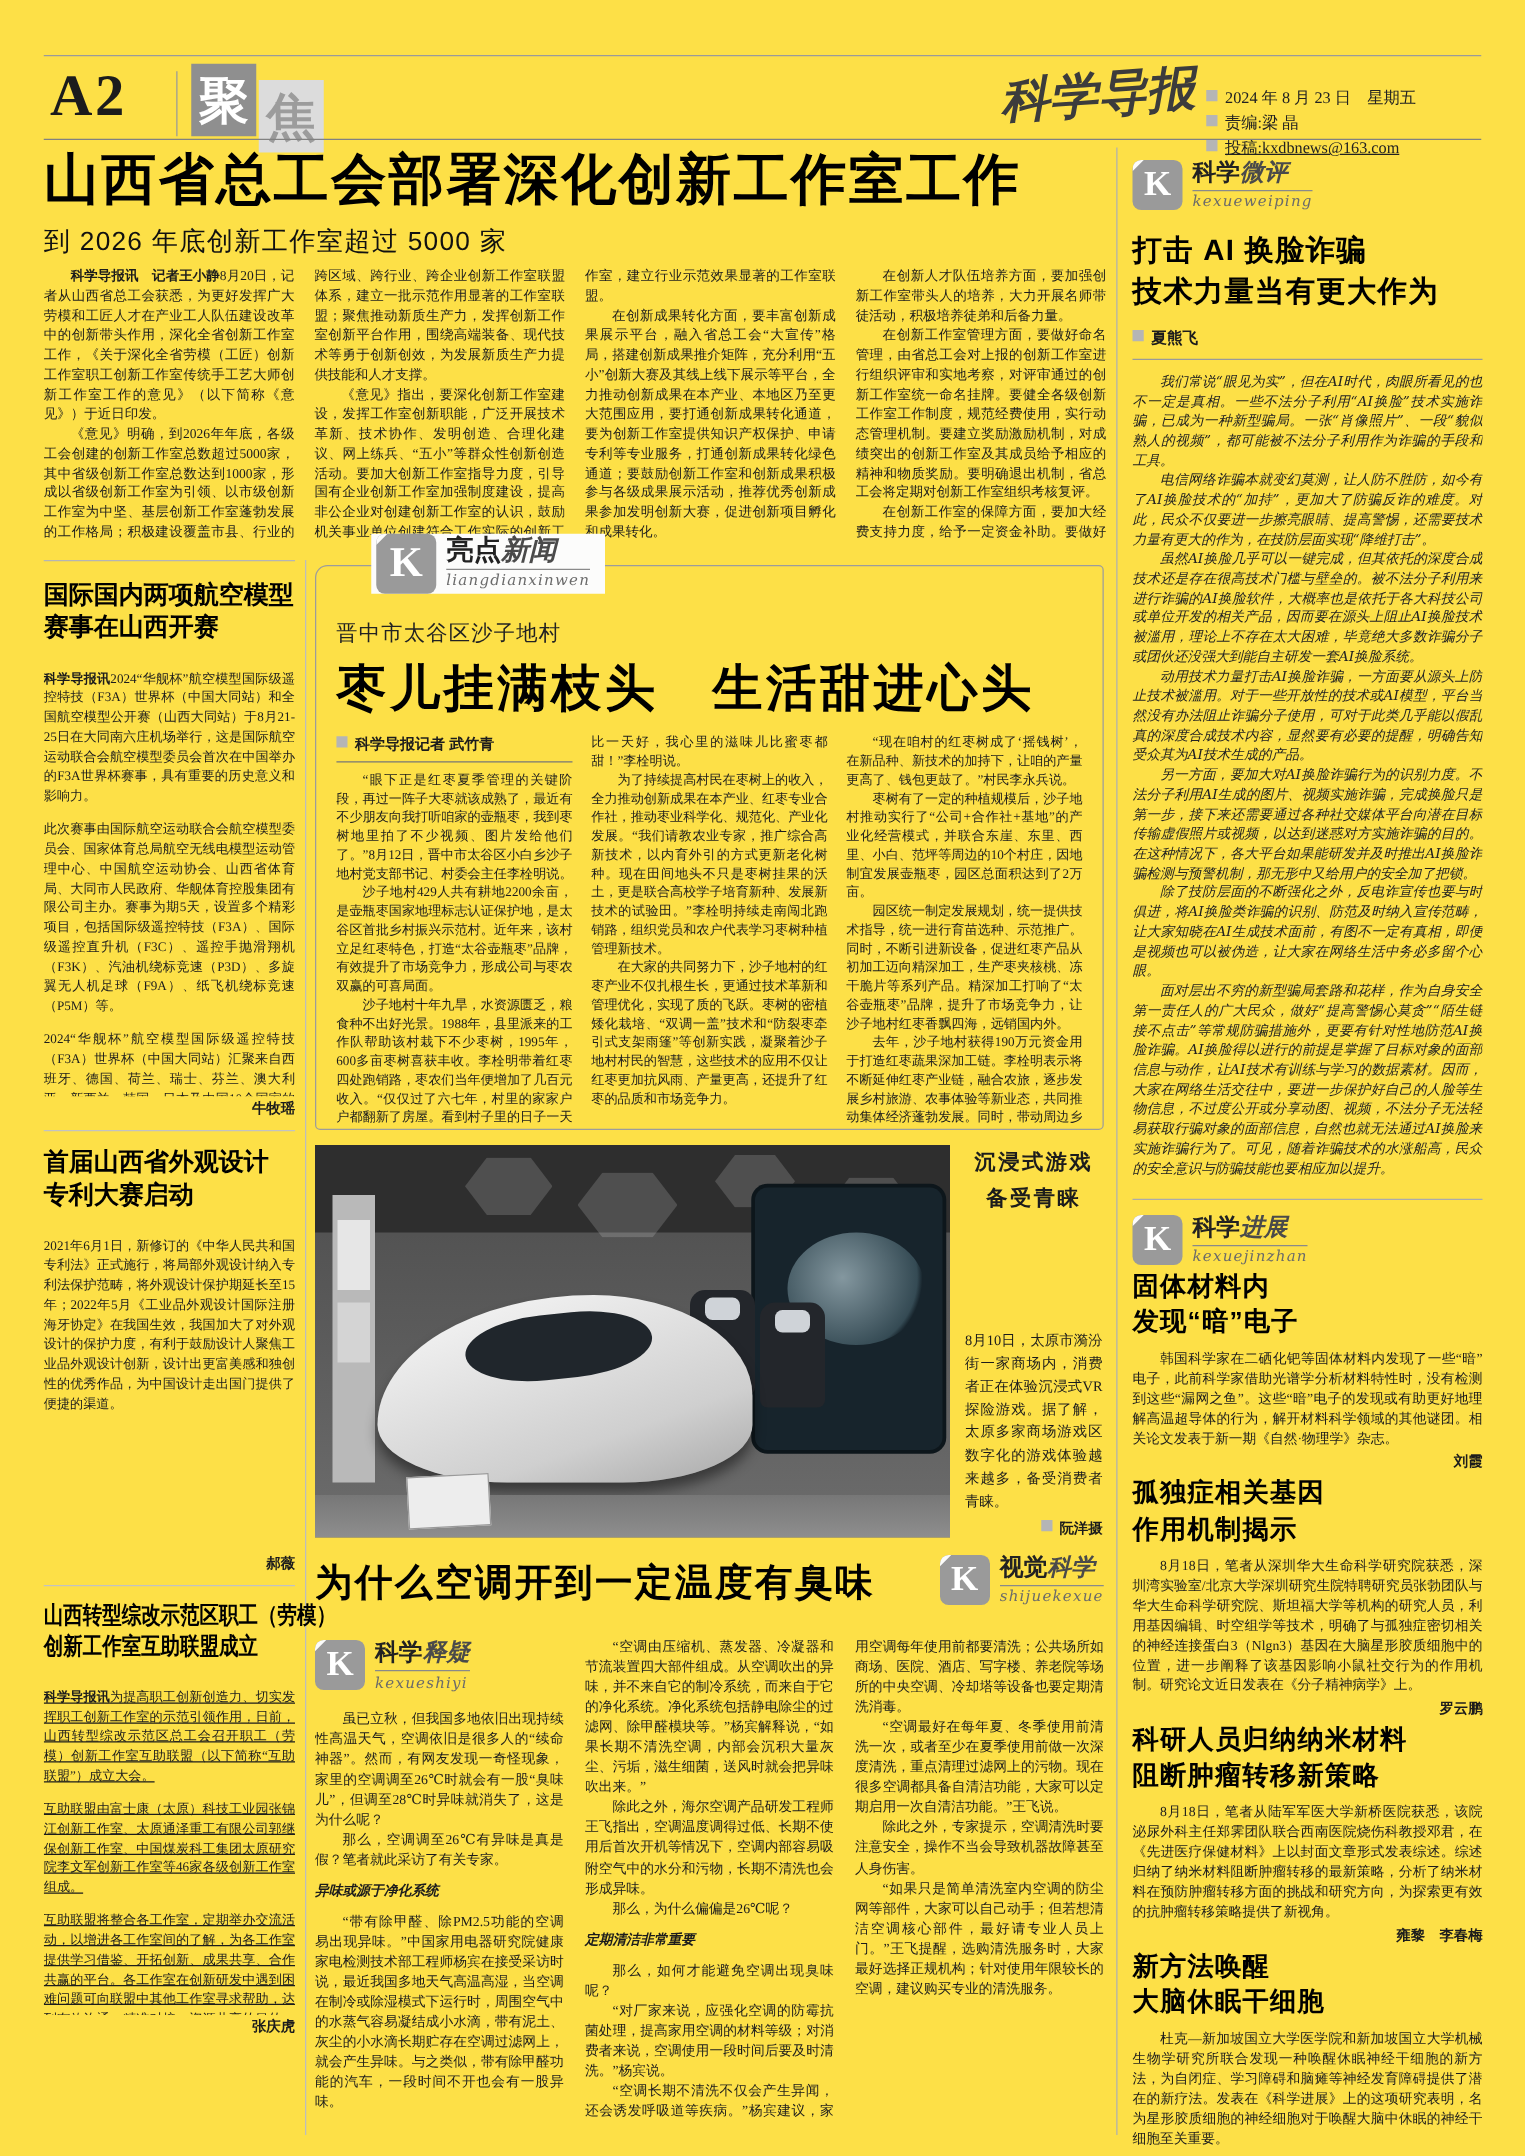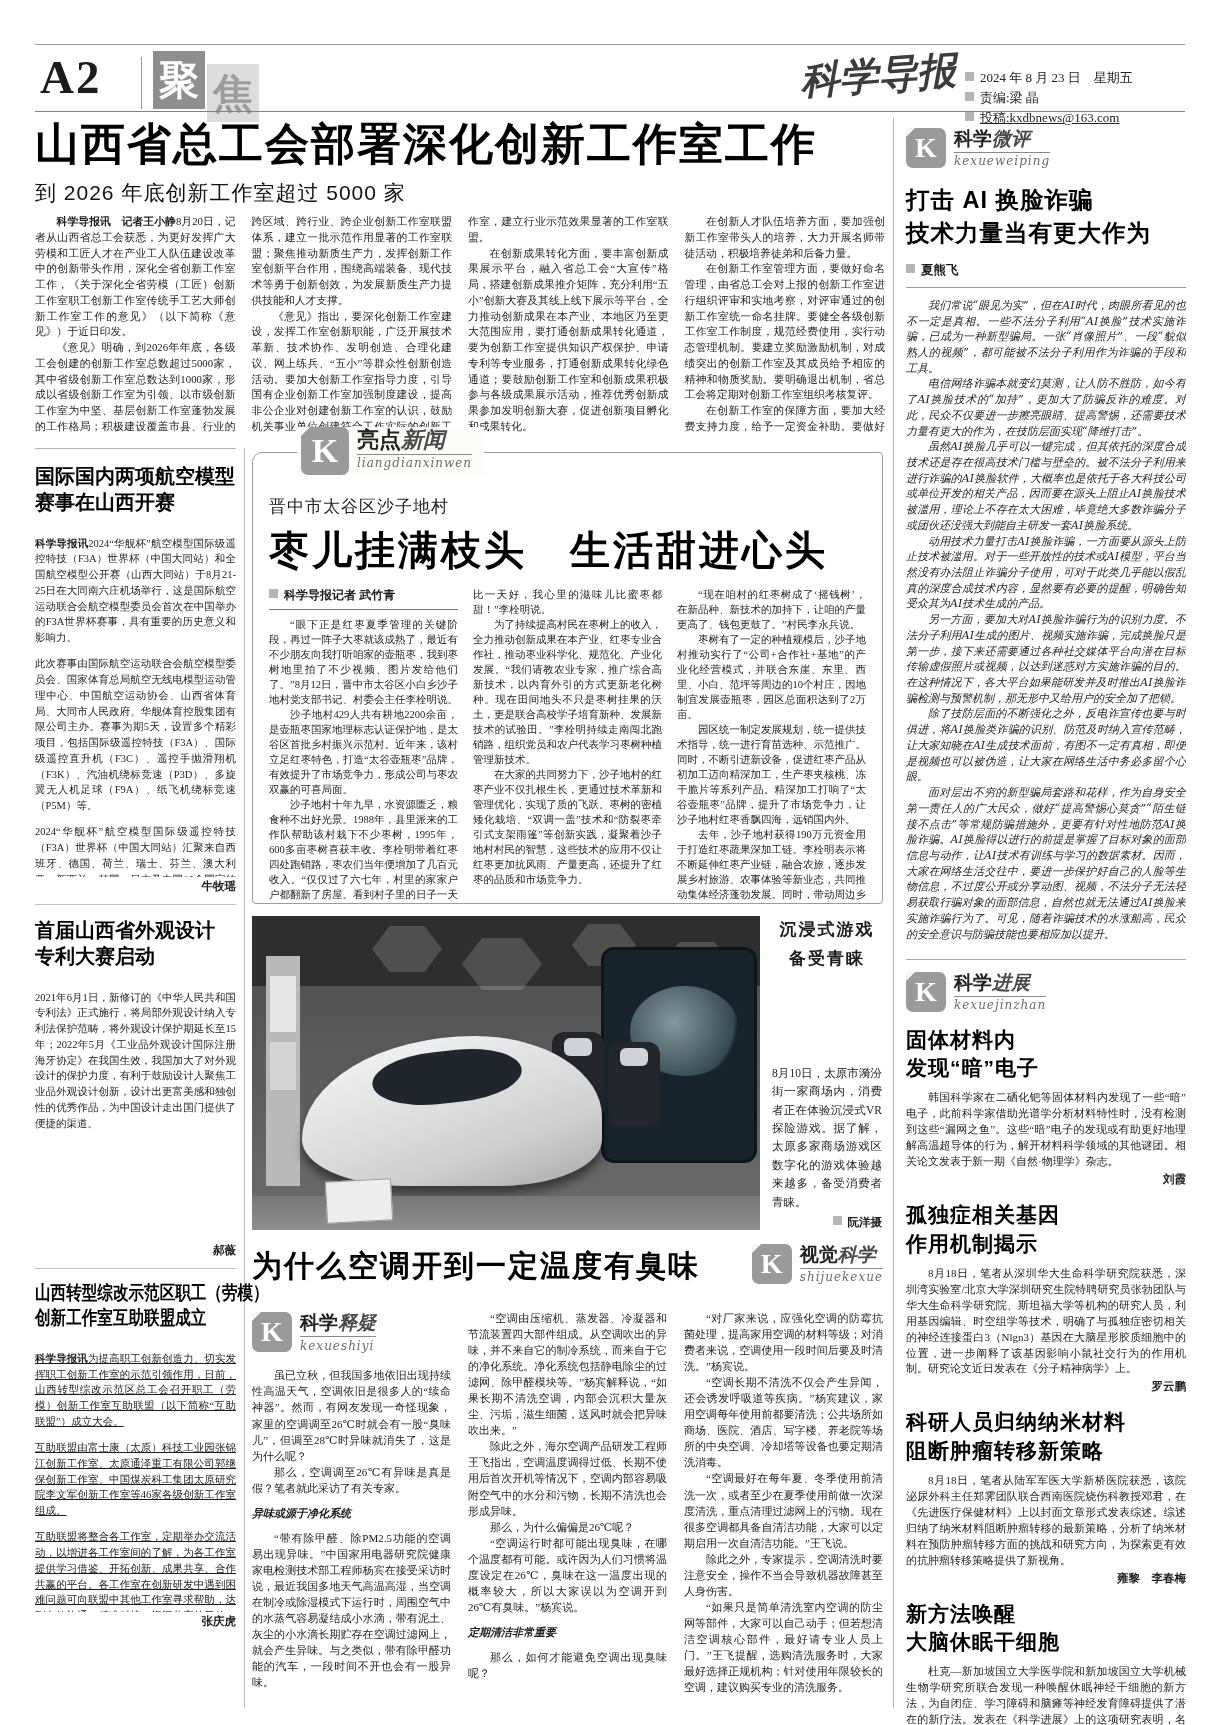--- a/index.html
+++ b/index.html
@@ -1,16 +1,16 @@
 <!DOCTYPE html>
 <html lang="zh"><head>
 <meta charset="utf-8">
 <style>
   html,body{margin:0;padding:0;background:#e8e8e6;}
-  .page{position:relative;width:1220px;height:1725px;margin:0 auto;background:#ffffff;
+  .page{position:relative;width:1220px;height:1725px;margin:0 auto;background:#fde047;
         font-family:"Liberation Serif","DejaVu Serif",serif;color:#1c1c1c;overflow:hidden;}
   .abs{position:absolute;}
   
   .topline{left:35px;top:44px;width:1150px;border-top:1.5px solid #9a9a9a;}
   .pageno{left:40px;top:50px;font-family:"Liberation Serif",serif;font-weight:700;font-size:47px;letter-spacing:2px;}
   .vrule{left:141px;top:57px;height:52px;border-left:1px solid #999;}
   .fbox{width:52px;height:58px;display:flex;align-items:center;justify-content:center;
         font-family:"Liberation Sans",sans-serif;font-weight:900;font-size:40px;}
   .f1{left:153px;top:51px;background:#8f8f8f;color:#fff;}
   .f2{left:207px;top:64px;background:#dcdcdc;color:#9c9c9c;}
@@ -93,21 +93,21 @@
   .ac-sub{font-family:"Liberation Sans",sans-serif;font-weight:800;font-size:11px;margin:9px 0;text-indent:0 !important;font-style:italic;}
   
   .rightcol{left:906px;top:118px;width:280px;}
   .rightcol .seclogo{margin-top:10px;}
   .op-head{margin-top:16px;font-family:"Liberation Sans",sans-serif;font-weight:900;font-size:23.5px;line-height:1.4;letter-spacing:1px;color:#000;}
   .op-byline{margin-top:12px;font-weight:700;font-size:12.5px;border-bottom:1px solid #9a9a9a;padding-bottom:8px;}
   .op-body{margin-top:10px;height:648px;overflow:hidden;font-size:11px;line-height:1.43;text-align:justify;
            font-style:italic;font-family:"DejaVu Serif",serif;color:#222;}
   .op-body p{margin:0;text-indent:2em;}
   .hr2{border-top:1px solid #ababab;margin:13px 0 12px;}
-  .p-art{margin-top:14px;}
+  .p-art{margin-top:4px;}
   .p-art h4{margin:0;font-family:"Liberation Sans",sans-serif;font-weight:900;font-size:21px;line-height:1.35;letter-spacing:1px;color:#000;}
   .p-art .bd{margin-top:8px;font-size:11px;line-height:1.45;text-align:justify;}
   .p-art .bd p{margin:0;text-indent:2em;}
 </style>
 </head>
 <body>
 
 <div class="page">
 
   <div class="abs topline"></div>
@@ -254,21 +254,20 @@
           <div class="pin">kexueshiyi</div>
         </div>
       </div>
       <p>虽已立秋，但我国多地依旧出现持续性高温天气，空调依旧是很多人的“续命神器”。然而，有网友发现一奇怪现象，家里的空调调至26℃时就会有一股“臭味儿”，但调至28℃时异味就消失了，这是为什么呢？</p>
       <p>那么，空调调至26℃有异味是真是假？笔者就此采访了有关专家。</p>
       <div class="ac-sub">异味或源于净化系统</div>
       <p>“带有除甲醛、除PM2.5功能的空调易出现异味。”中国家用电器研究院健康家电检测技术部工程师杨宾在接受采访时说，最近我国多地天气高温高湿，当空调在制冷或除湿模式下运行时，周围空气中的水蒸气容易凝结成小水滴，带有泥土、灰尘的小水滴长期贮存在空调过滤网上，就会产生异味。与之类似，带有除甲醛功能的汽车，一段时间不开也会有一股异味。</p>
       <p>“空调由压缩机、蒸发器、冷凝器和节流装置四大部件组成。从空调吹出的异味，并不来自它的制冷系统，而来自于它的净化系统。净化系统包括静电除尘的过滤网、除甲醛模块等。”杨宾解释说，“如果长期不清洗空调，内部会沉积大量灰尘、污垢，滋生细菌，送风时就会把异味吹出来。”</p>
       <p>除此之外，海尔空调产品研发工程师王飞指出，空调温度调得过低、长期不使用后首次开机等情况下，空调内部容易吸附空气中的水分和污物，长期不清洗也会形成异味。</p>
       <p>那么，为什么偏偏是26℃呢？</p>
-      <p>“空调运行时都可能出现臭味，在哪个温度都有可能。或许因为人们习惯将温度设定在26℃，臭味在这一温度出现的概率较大，所以大家误以为空调开到26℃有臭味。”杨宾说。</p>
       <div class="ac-sub">定期清洁非常重要</div>
       <p>那么，如何才能避免空调出现臭味呢？</p>
       <p>“对厂家来说，应强化空调的防霉抗菌处理，提高家用空调的材料等级；对消费者来说，空调使用一段时间后要及时清洗。”杨宾说。</p>
       <p>“空调长期不清洗不仅会产生异闻，还会诱发呼吸道等疾病。”杨宾建议，家用空调每年使用前都要清洗；公共场所如商场、医院、酒店、写字楼、养老院等场所的中央空调、冷却塔等设备也要定期清洗消毒。</p>
       <p>“空调最好在每年夏、冬季使用前清洗一次，或者至少在夏季使用前做一次深度清洗，重点清理过滤网上的污物。现在很多空调都具备自清洁功能，大家可以定期启用一次自清洁功能。”王飞说。</p>
       <p>除此之外，专家提示，空调清洗时要注意安全，操作不当会导致机器故障甚至人身伤害。</p>
       <p>“如果只是简单清洗室内空调的防尘网等部件，大家可以自己动手；但若想清洁空调核心部件，最好请专业人员上门。”王飞提醒，选购清洗服务时，大家最好选择正规机构；针对使用年限较长的空调，建议购买专业的清洗服务。</p>
 
     </div>
   </div>

